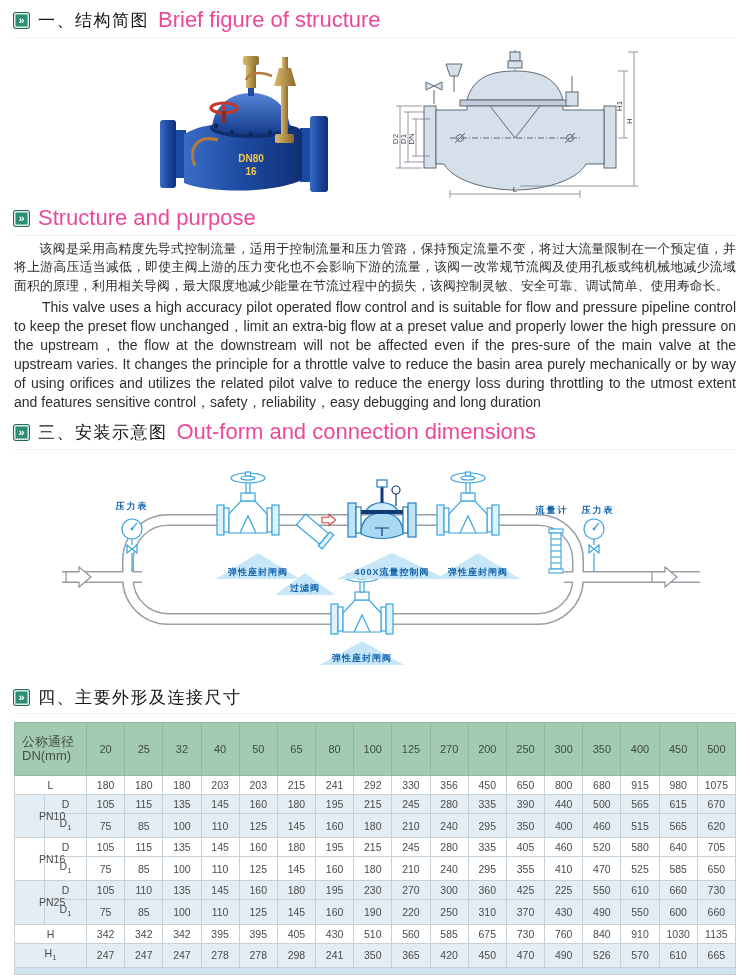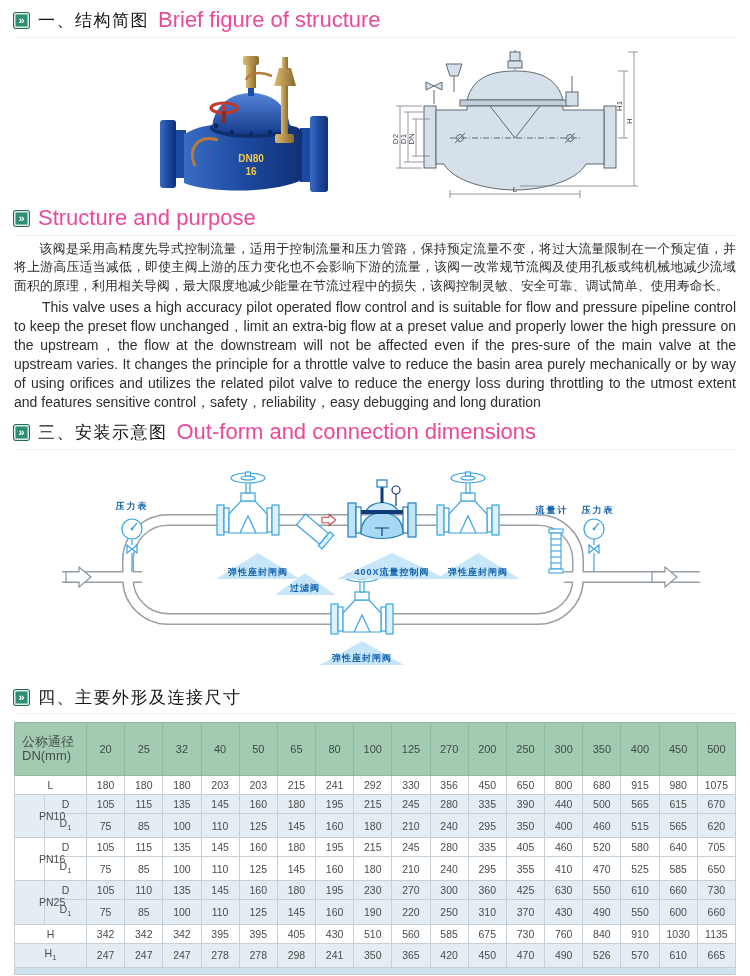--- a/index.html
+++ b/index.html
@@ -421,21 +421,21 @@
             <td>135</td>
             <td>145</td>
             <td>160</td>
             <td>180</td>
             <td>195</td>
             <td>230</td>
             <td>270</td>
             <td>300</td>
             <td>360</td>
             <td>425</td>
-            <td>630</td>
+            <td>225</td>
             <td>550</td>
             <td>610</td>
             <td>660</td>
             <td>730</td>
           </tr>
           <tr class="band">
             <td class="lbl">D<sub>1</sub></td>
             <td>75</td>
             <td>85</td>
             <td>100</td>

